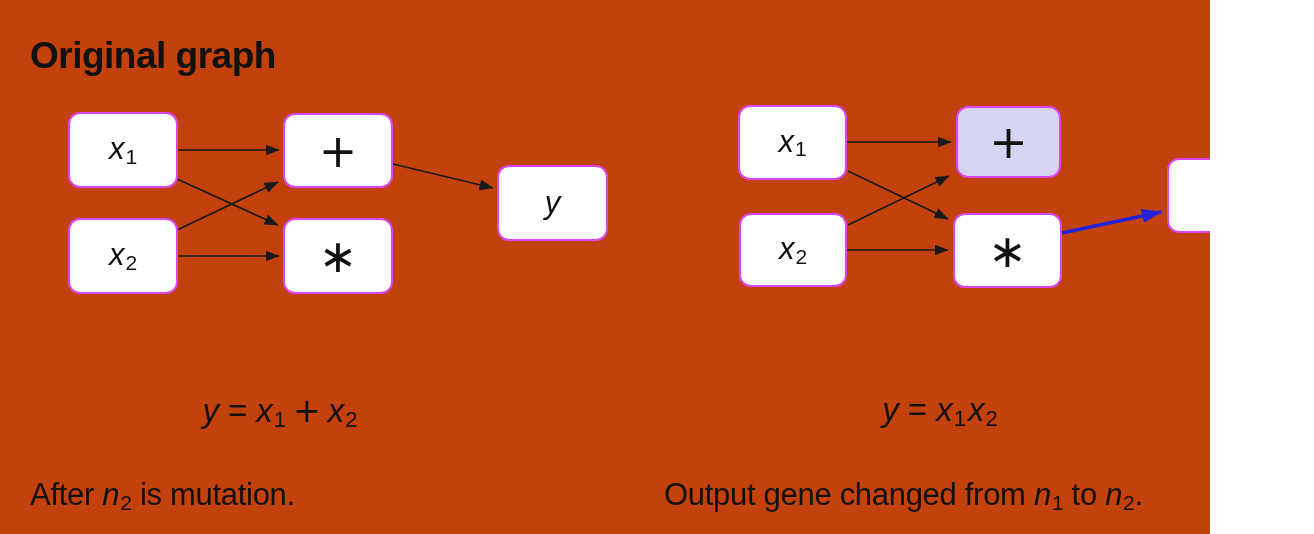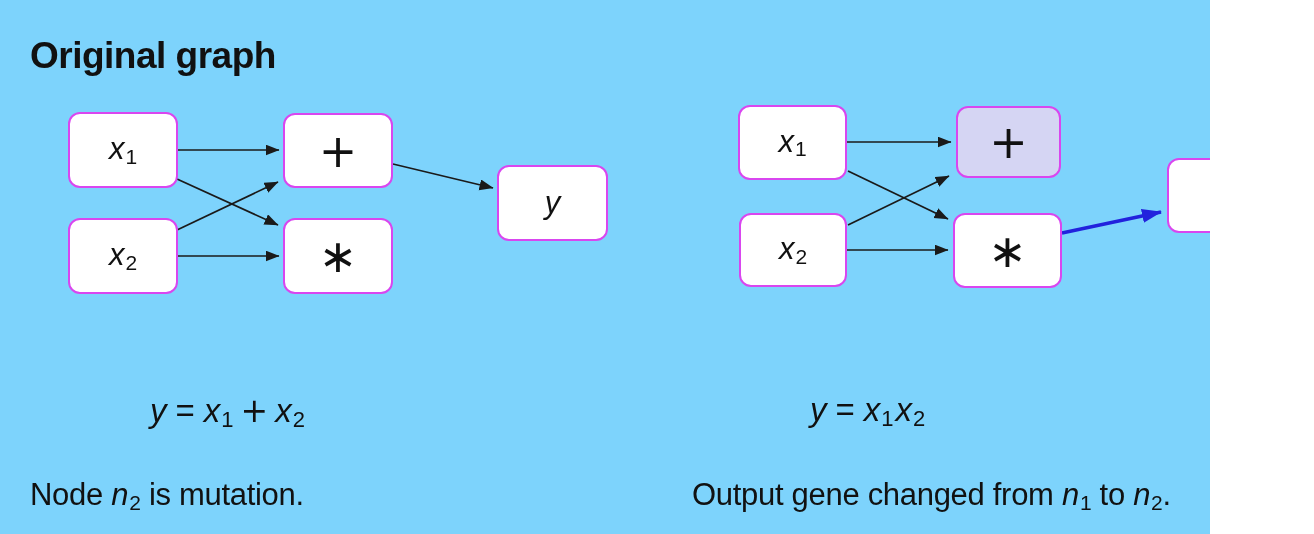--- a/index.html
+++ b/index.html
@@ -1,17 +1,17 @@
 <!DOCTYPE html>
 <html style="--edge-color: #1a1a1a; --mutation-color: #2222dd; --highlight-fill: #d5d5f3;"><head>
 <meta charset="utf-8">
 <style>
   html, body { margin:0; padding:0; background:#ffffff; }
   #canvas {
-    position:relative; width:1210px; height:534px; background:#7dd3fc;
+    position:relative; width:1210px; height:534px; background:#c2410c;
     font-family:"Liberation Sans", sans-serif; color:#111; overflow:hidden;
   }
   .edges-layer { position:absolute; left:0; top:0; width:1314px; height:534px; }
   .edge { stroke:var(--edge-color,#1a1a1a); stroke-width:1.7; fill:none; }
   .edge-mut { stroke:var(--mutation-color,#2222dd); stroke-width:3.4; fill:none; }
   .arrowhead-black { fill:var(--edge-color,#1a1a1a); }
   .arrowhead-blue { fill:var(--mutation-color,#2222dd); }
 
   .panel-title {
     position:absolute; top:35px; font-size:37px; font-weight:bold;
@@ -25,36 +25,36 @@
     background:#ffffff; border:2px solid #d946ef; border-radius:12px;
     display:flex; align-items:center; justify-content:center;
   }
   .node.highlight { background:var(--highlight-fill,#d5d5f3); }
   .lbl { white-space:nowrap; }
   .mvar { font-style:italic; font-size:31px; }
   .msub { font-size:21px; vertical-align:-0.22em; margin-left:1px; }
   .mop-label { font-size:46px; font-family:"DejaVu Sans", sans-serif; font-weight:400; line-height:1; }
 
   .formula {
-    position:absolute; top:391px; width:260px; text-align:left;
+    position:absolute; top:391px; width:260px; text-align:center;
     font-size:33px; white-space:nowrap;
   }
   .formula-left { left:150px; }
   .formula-right { left:810px; }
   .formula .mvar { font-size:33px; }
   .formula .msub { font-size:22px; }
   .mrel { margin:0 9px; }
   .mplus { margin:0 7px; font-family:"DejaVu Sans", sans-serif; }
 
   .caption {
     position:absolute; top:477px; font-size:31px; white-space:nowrap;
     letter-spacing:-0.3px;
   }
   .caption-left { left:30px; }
-  .caption-right { left:692px; }
+  .caption-right { left:664px; }
   .caption .mvar { font-size:31px; }
   .caption .msub { font-size:21px; }
 </style>
 </head>
 <body>
 
 <div id="canvas">
 
   <svg class="edges-layer" viewBox="0 0 1314 534" xmlns="http://www.w3.org/2000/svg">
     <defs>
@@ -114,19 +114,19 @@
   </div>
 
   <div class="formula formula-left">
     <span class="mvar">y</span><span class="mrel">=</span><span class="mvar">x</span><span class="msub">1</span><span class="mplus">+</span><span class="mvar">x</span><span class="msub">2</span>
   </div>
   <div class="formula formula-right">
     <span class="mvar">y</span><span class="mrel">=</span><span class="mvar">x</span><span class="msub">1</span><span class="mvar" style="margin-left:2px;">x</span><span class="msub">2</span>
   </div>
 
   <div class="caption caption-left">
-    <span>Node </span><span class="mvar">n</span><span class="msub">2</span><span> is mutation.</span>
+    <span>After </span><span class="mvar">n</span><span class="msub">2</span><span> is mutation.</span>
   </div>
   <div class="caption caption-right">
     <span>Output gene changed from </span><span class="mvar">n</span><span class="msub">1</span><span> to </span><span class="mvar">n</span><span class="msub">2</span><span>.</span>
   </div>
 
 </div>
 
 </body></html>

